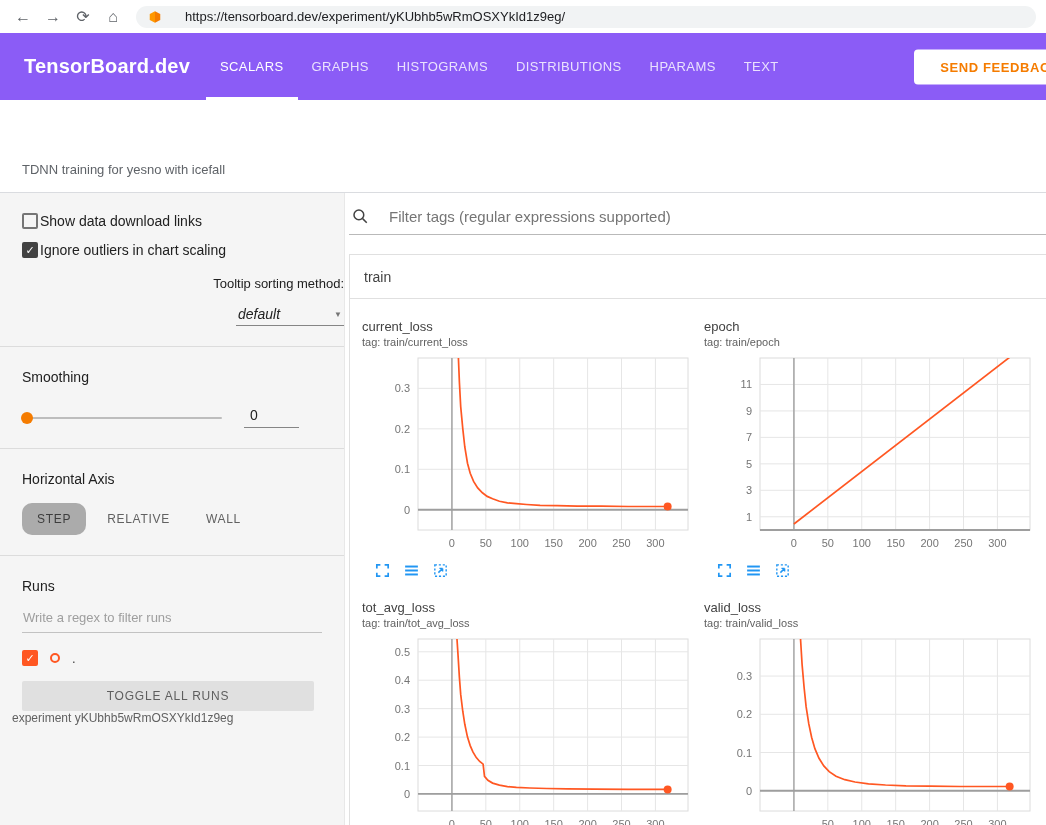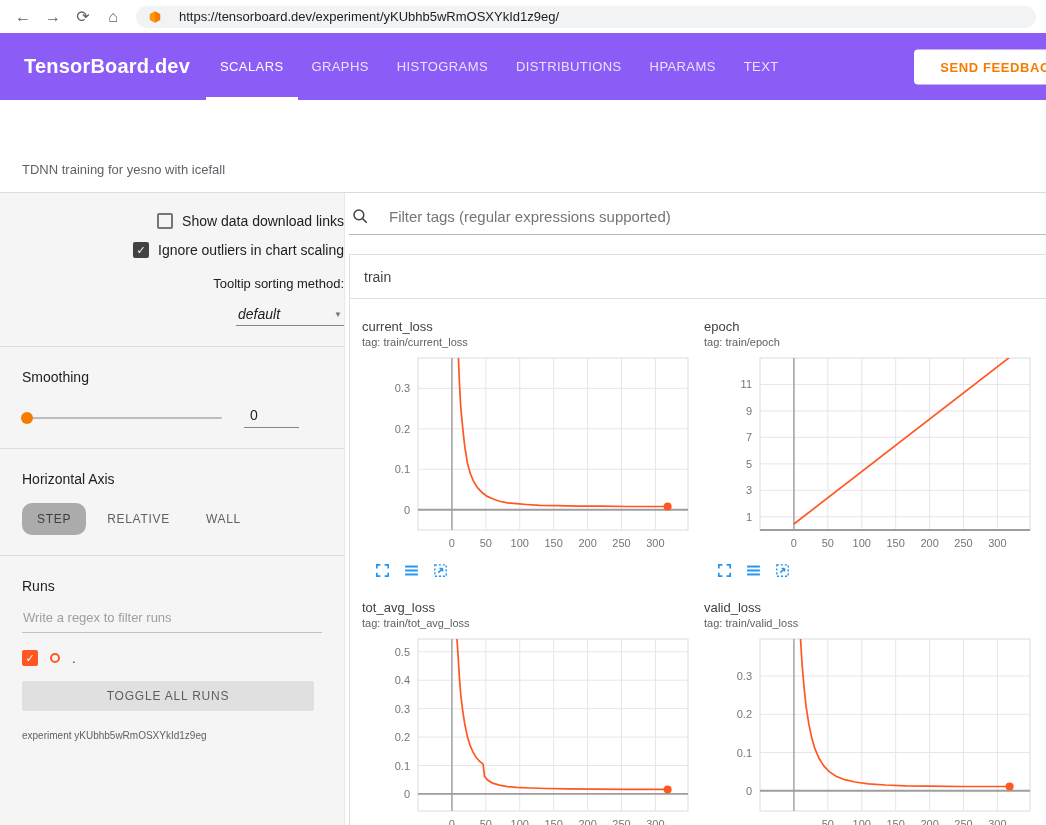--- a/index.html
+++ b/index.html
@@ -4,21 +4,21 @@
 <style>
   * { box-sizing: border-box; margin: 0; padding: 0; }
   html,body { width:1046px; height:825px; overflow:hidden; background:#fff;
     font-family:"Liberation Sans", sans-serif; }
 
   
   .browser-bar{height:33px;display:flex;align-items:center;padding:0 10px;gap:4px;background:#fff;}
   .nav-icon{width:26px;height:26px;display:flex;align-items:center;justify-content:center;
     color:#5f6368;font-size:16px;border-radius:50%;cursor:pointer;}
   .addr-bar{flex:1;height:22px;margin-left:6px;background:#f1f3f4;border-radius:13px;
-    display:flex;align-items:center;padding:0 12px;gap:17px;}
+    display:flex;align-items:center;padding:0 12px;gap:23px;}
   .addr-url{font-size:13px;color:#202124;white-space:nowrap;}
 
   
   .header{height:67px;background:#8b5cf6;display:flex;align-items:center;
     padding-left:24px;position:relative;overflow:hidden;}
   .logo{color:#fff;font-size:20px;font-weight:bold;letter-spacing:.2px;white-space:nowrap;}
   .tabs{display:flex;height:100%;margin-left:16px;}
   .tab{display:flex;align-items:center;padding:3px 14px 0;color:rgba(255,255,255,.82);
     font-size:13px;letter-spacing:.4px;border-bottom:3px solid transparent;cursor:pointer;white-space:nowrap;}
   .tab.active{color:#fff;border-bottom-color:#fff;}
@@ -27,22 +27,22 @@
     letter-spacing:.6px;padding:10px 26px;font-family:inherit;white-space:nowrap;cursor:pointer;}
 
   .subheader{height:93px;background:#fff;border-bottom:1px solid #dadce0;display:flex;
     align-items:flex-end;padding:0 0 15px 22px;font-size:13px;color:#5f6368;}
 
   .content{display:flex;height:646px;}
 
   
   .sidebar{width:345px;background:#f5f5f5;border-right:1px solid #e8e8e8;padding-top:20px;
     overflow:hidden;flex:none;}
-  .cb-row{display:flex;align-items:center;gap:9px;padding-left:22px;margin-bottom:13px;
-    font-size:14px;color:#212121;cursor:pointer;justify-content:flex-end;}
+  .cb-row{display:flex;align-items:center;gap:2px;padding-left:22px;margin-bottom:13px;
+    font-size:14px;color:#212121;cursor:pointer;}
   .cb{width:16px;height:16px;border:2px solid #757575;border-radius:2px;flex:none;
     display:flex;align-items:center;justify-content:center;font-size:11px;color:#fff;background:#f5f5f5;}
   .cb.checked{background:#424242;border-color:#424242;}
   .cb.orange{background:#ff5722;border-color:#ff5722;}
   .ts-row{display:flex;align-items:flex-end;gap:12px;padding-left:22px;margin-top:18px;flex-direction:column;}
   .ts-label{font-size:13px;color:#212121;padding-bottom:3px;}
   .dropdown{width:108px;border-bottom:1px solid #858585;display:flex;justify-content:space-between;
     align-items:center;font-size:14px;color:#212121;padding:0 2px 3px 2px;cursor:pointer;font-style:italic;}
   .caret{font-size:8px;color:#757575;}
   .divider{height:1px;background:#dcdcdc;margin:20px 0 22px;}
@@ -57,21 +57,21 @@
     color:#616161;padding:9px 15px;border-radius:10px;cursor:pointer;}
   .axis-btn.selected{background:#ababab;color:#3d3d3d;}
   .runs-filter{display:block;margin:16px 22px 0;width:300px;border:none;border-bottom:1px solid #c2c2c2;
     background:transparent;font-family:inherit;font-size:13px;color:#424242;padding:0 0 7px 1px;outline:none;}
   .runs-filter::placeholder{color:#9e9e9e;}
   .run-row{display:flex;align-items:center;gap:12px;padding-left:22px;margin-top:17px;
     font-size:13px;color:#424242;cursor:pointer;}
   .run-swatch{width:10px;height:10px;border:2px solid #ff5722;border-radius:50%;}
   .toggle-all{display:block;margin:15px 22px 0;width:292px;border:none;background:#e0e0e0;color:#5e5e5e;
     font-family:inherit;font-size:12px;letter-spacing:.8px;padding:8px 0;border-radius:2px;cursor:pointer;}
-  .exp-id{padding-left:22px;margin-top:19px;font-size:10px;color:#616161;}
+  .exp-id{padding-left:12px;margin-top:0;font-size:12px;color:#616161;}
 
   
   .main{flex:1;background:#fff;padding:8px 0 0 4px;overflow:hidden;}
   .filter-row{display:flex;align-items:center;gap:20px;padding:6px 0 9px 2px;border-bottom:1px solid #b9b9b9;}
   .filter-input{flex:1;border:none;outline:none;font-family:inherit;font-size:15px;color:#424242;background:transparent;}
   .filter-input::placeholder{color:#757575;}
   .card{margin-top:19px;border:1px solid #e0e0e0;border-right:none;min-height:620px;}
   .card-header{padding:14px 14px 13px;border-bottom:1px solid #e0e0e0;font-size:14px;color:#424242;cursor:pointer;}
   .charts-grid{display:flex;flex-wrap:wrap;padding:10px 4px;column-gap:6px;row-gap:10px;}
   .chart{width:336px;}

